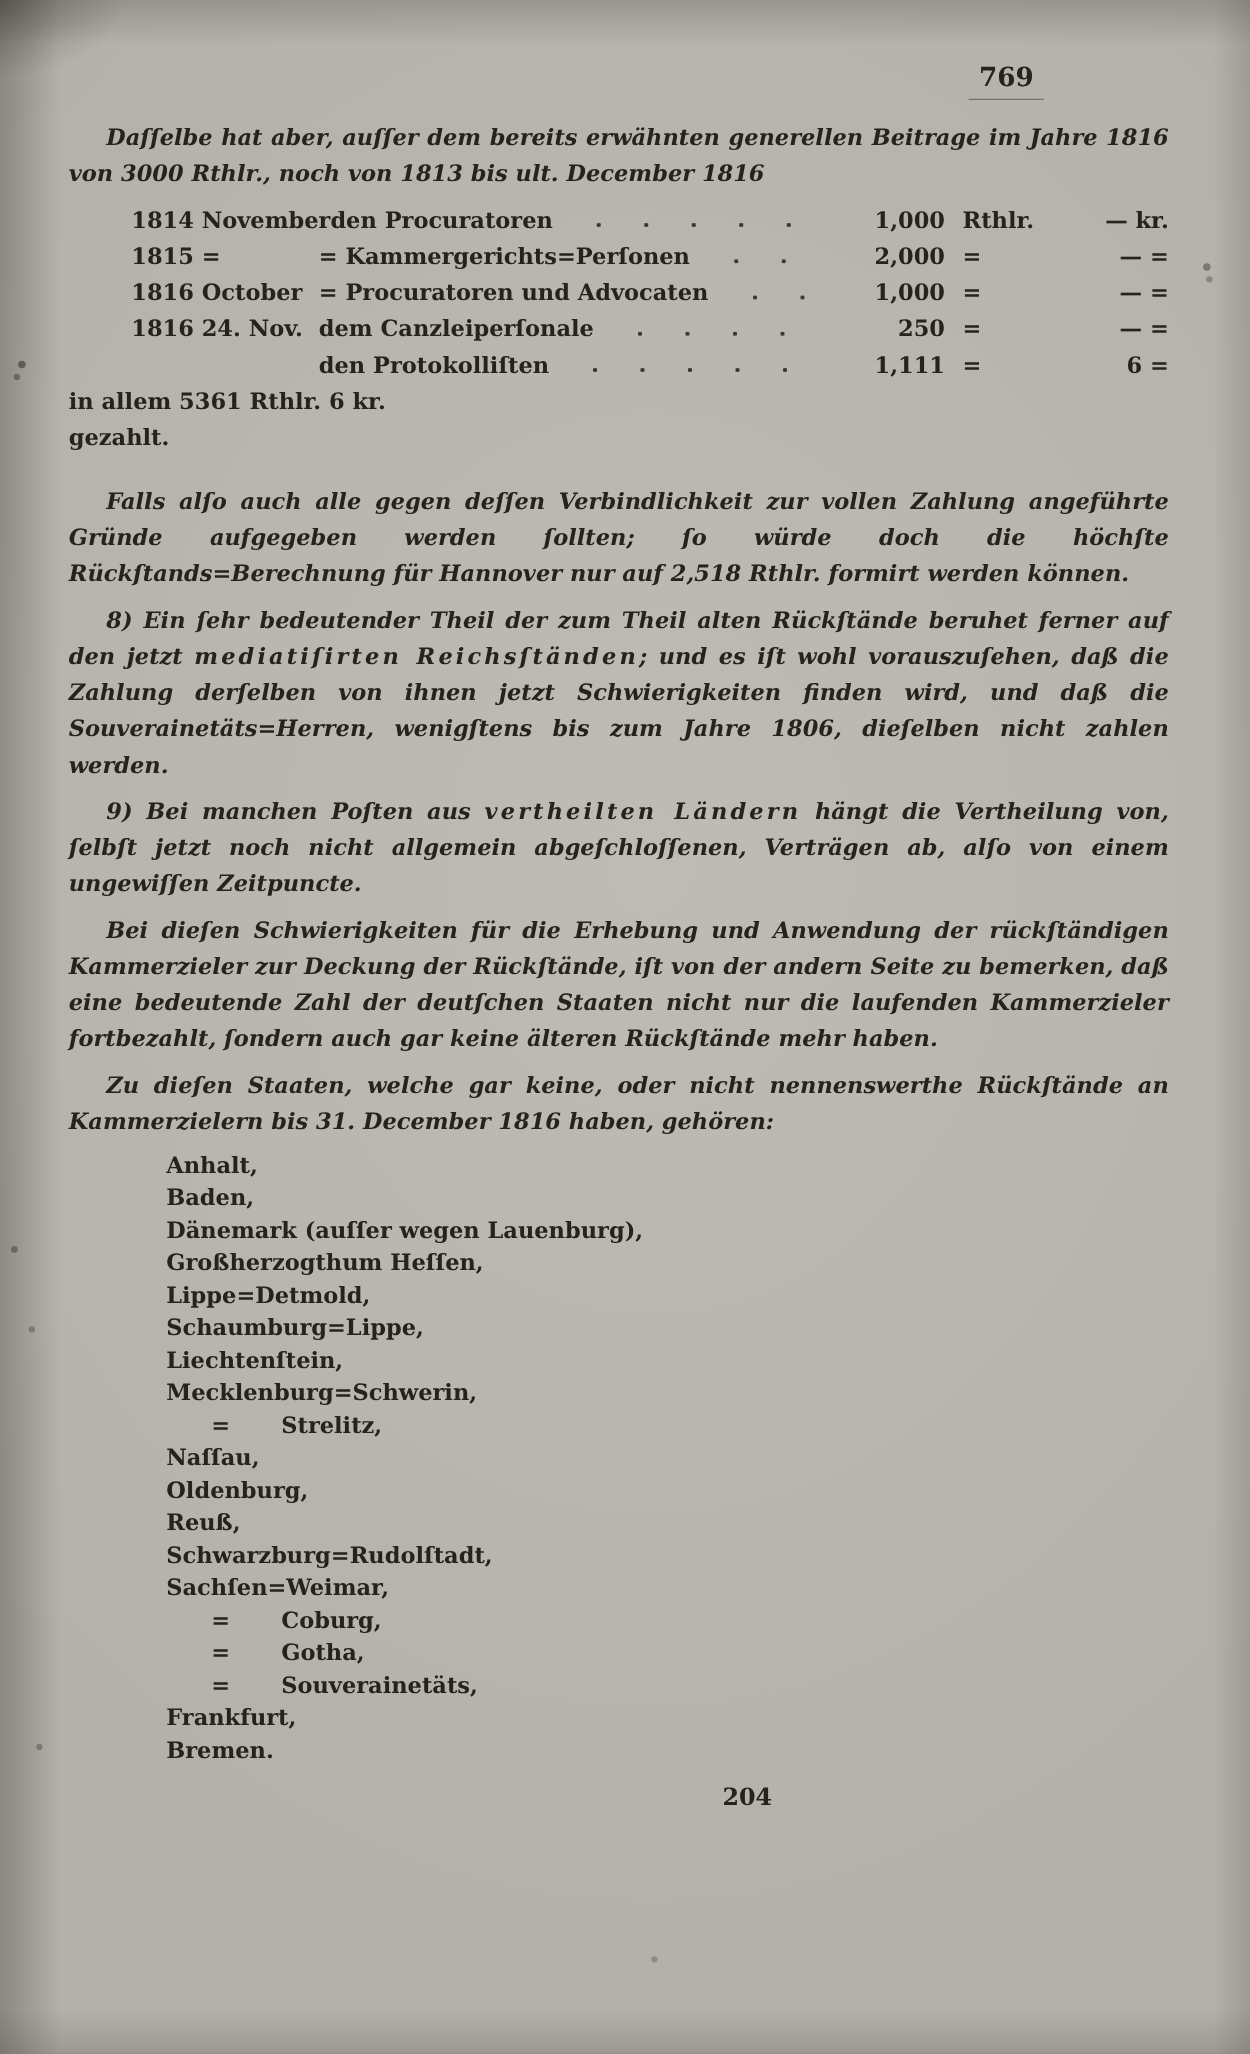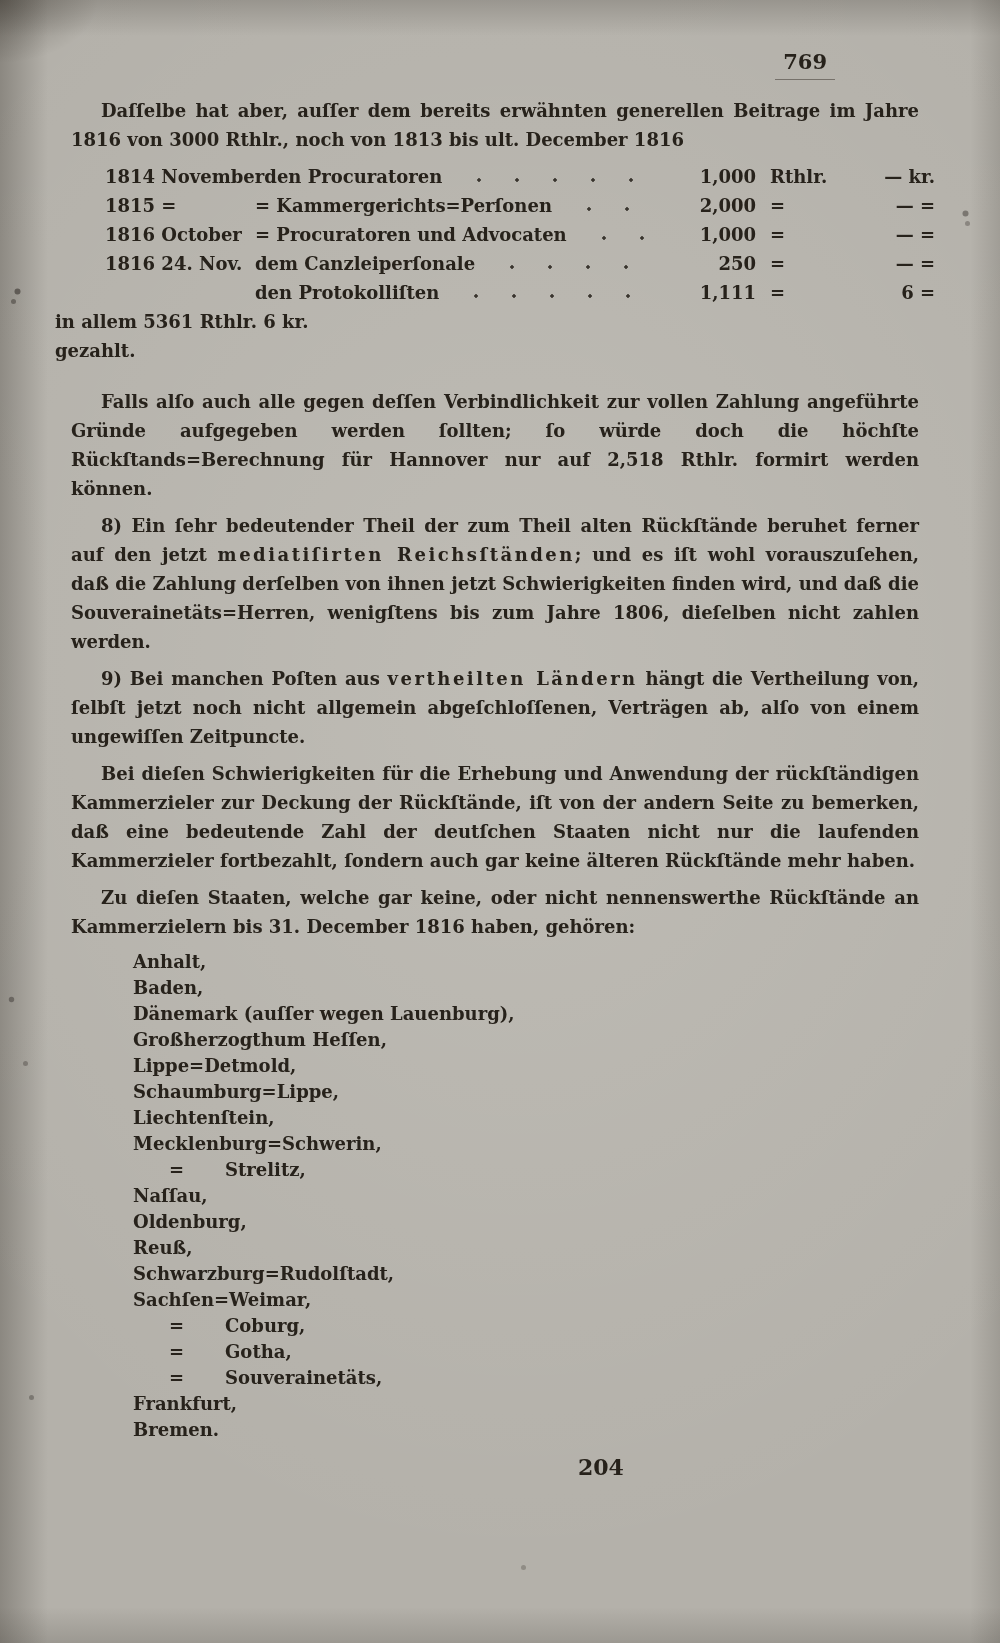--- a/index.html
+++ b/index.html
@@ -55,21 +55,22 @@
   .pageno {
     display: inline-block;
     padding: 0 8px 3px;
     border-bottom: 1.5px solid rgba(40,34,26,0.45);
   }
 
   .par {
     font-size: 18px;
     line-height: 29px;
     text-align: justify;
-    margin: 0 16px 8px;
+    margin: 0 0 8px;
+    font-style: italic;
   }
   .indent { text-indent: 30px; }
   .sperr { letter-spacing: 2.5px; }
 
   .ptable { margin: 0; }
   .trow {
     display: flex;
     margin-left: 50px;
     font-size: 18px;
     line-height: 29px;
@@ -106,21 +107,21 @@
   .state-item { line-height: 26px; white-space: nowrap; }
   .ditto {
     display: inline-block;
     width: 92px;
     padding-left: 36px;
     box-sizing: border-box;
   }
 
   .signature {
     margin: 10px 0 0 523px;
-    font-size: 22px;
+    font-size: 19px;
     line-height: 26px;
   }
 </style>
 </head>
 <body>
 
 <div class="page">
   <div class="artifacts"></div>
 
   <div class="content">

